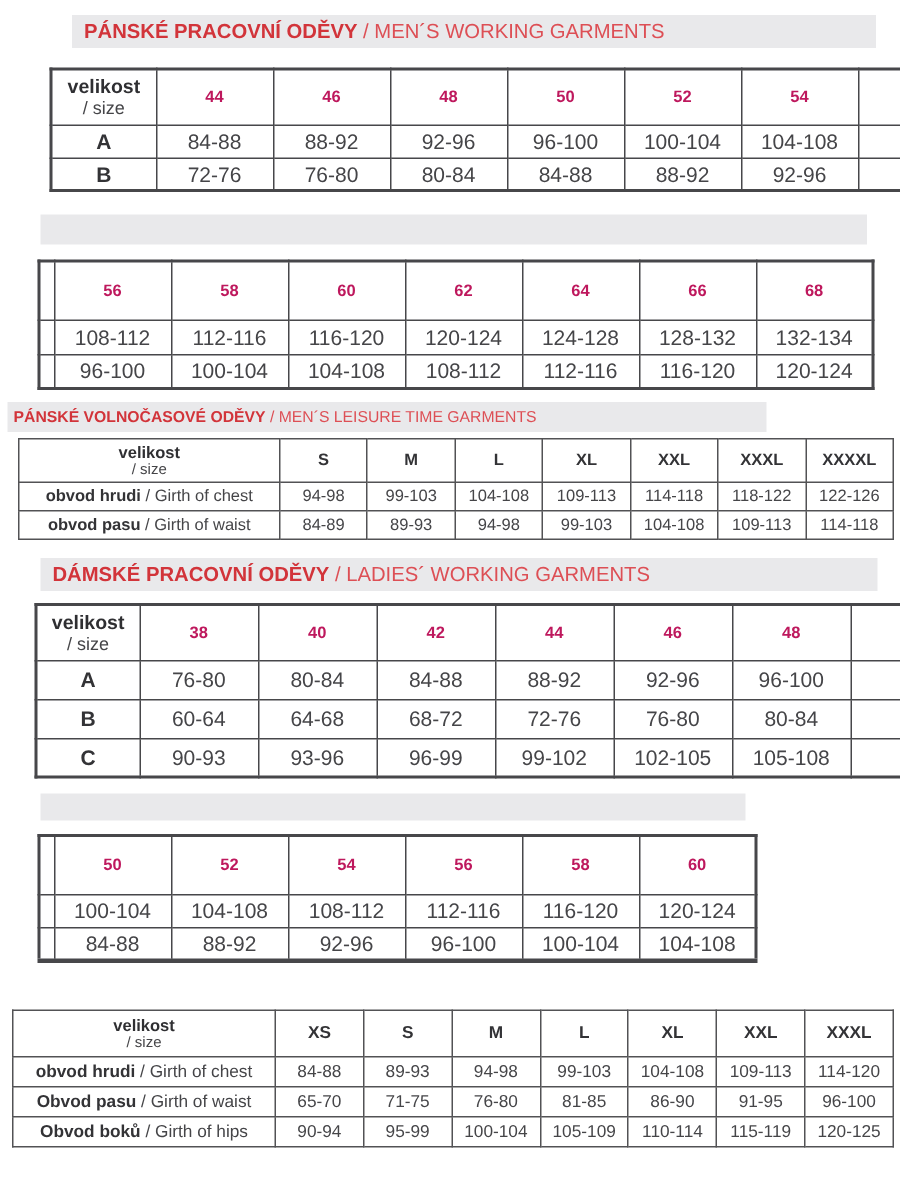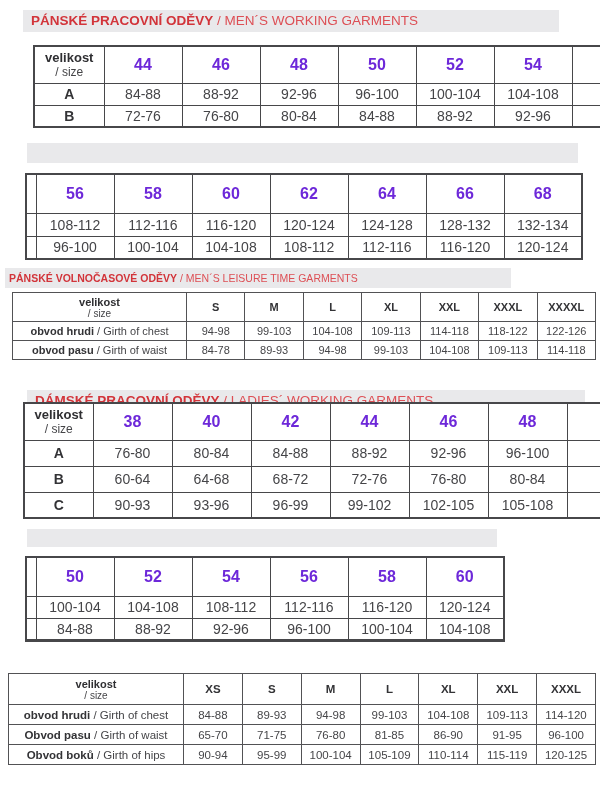--- a/index.html
+++ b/index.html
@@ -12,21 +12,21 @@
   .band .t-sep, .band .t-en { font-weight:normal; color:#dd4f55; }
   .band-lg { font-size:13.5px; padding-left:8px; }
   .band-sm { font-size:10.5px; padding-left:4px; }
 
   table.tbl { position:absolute; border-collapse:collapse; table-layout:fixed; background:#fff; }
 
   
   .big { border:2px solid #47474a; }
   .big td { border:1.5px solid #47474a; text-align:center; vertical-align:middle;
             font-size:14px; color:#454548; overflow:hidden; white-space:nowrap; }
-  .big td.size { font-weight:bold; font-size:16px; color:#6d28d9; }
+  .big td.size { font-weight:bold; font-size:11px; color:#be185d; }
   .big td.rlabel { font-weight:bold; font-size:14px; color:#333336; }
   .big .corner .c-b { font-weight:bold; font-size:13px; color:#2f2f32; }
   .big .corner .c-n { font-size:12px; color:#454548; }
 
   
   .fine { border:1.5px solid #4c4c4f; }
   .fine td { border:1px solid #525255; text-align:center; vertical-align:middle;
              font-size:11px; color:#454548; overflow:hidden; white-space:nowrap; }
   .fine td.size { font-weight:bold; color:#333336; }
   .fine .corner .c-b { font-weight:bold; font-size:11px; color:#2f2f32; }
@@ -41,21 +41,21 @@
   .t5 .hrow td { height:39px; } .t5 .drow td { height:22px; }
   .t5 { border-bottom-width:3px; }
   .t6 .hrow td { height:31px; } .t6 .drow td { height:20px; }
   .t6 td { font-size:11.5px; }
 
   td.stub { padding:0; }
 </style>
 </head>
 <body>
 
-<div class="band band-lg" style="left:23px; top:10px; width:536px; height:22px; line-height:22px;">
+<div class="band band-lg" style="left:48px; top:10px; width:536px; height:22px; line-height:22px;">
   <span class="t-cs">PÁNSKÉ PRACOVNÍ ODĚVY</span><span class="t-sep"> / </span><span class="t-en">MEN´S WORKING GARMENTS</span>
 </div>
 
 <table class="tbl big t1" style="left:33px; top:45px; width:616px;">
   <colgroup>
       <col style="width:70px">
       <col style="width:78px">
       <col style="width:78px">
       <col style="width:78px">
       <col style="width:78px">
@@ -174,32 +174,32 @@
   <td>94-98</td>
         <td>99-103</td>
         <td>104-108</td>
         <td>109-113</td>
         <td>114-118</td>
         <td>118-122</td>
         <td>122-126</td>
       </tr>
   <tr class="drow">
     <td class="rlabel"><span class="lb-b">obvod pasu</span><span class="lb-n"> / Girth of waist</span></td>
-  <td>84-78</td>
+  <td>84-89</td>
         <td>89-93</td>
         <td>94-98</td>
         <td>99-103</td>
         <td>104-108</td>
         <td>109-113</td>
         <td>114-118</td>
       </tr>
 </tbody>
   </table>
 
-<div class="band band-lg" style="left:27px; top:390px; width:558px; height:22px; line-height:22px;">
+<div class="band band-lg" style="left:27px; top:372px; width:558px; height:22px; line-height:22px;">
   <span class="t-cs">DÁMSKÉ PRACOVNÍ ODĚVY</span><span class="t-sep"> / </span><span class="t-en">LADIES´ WORKING GARMENTS</span>
 </div>
 
 <table class="tbl big t4" style="left:23px; top:402px; width:623px;">
   <colgroup>
       <col style="width:69px">
       <col style="width:79px">
       <col style="width:79px">
       <col style="width:79px">
       <col style="width:79px">

